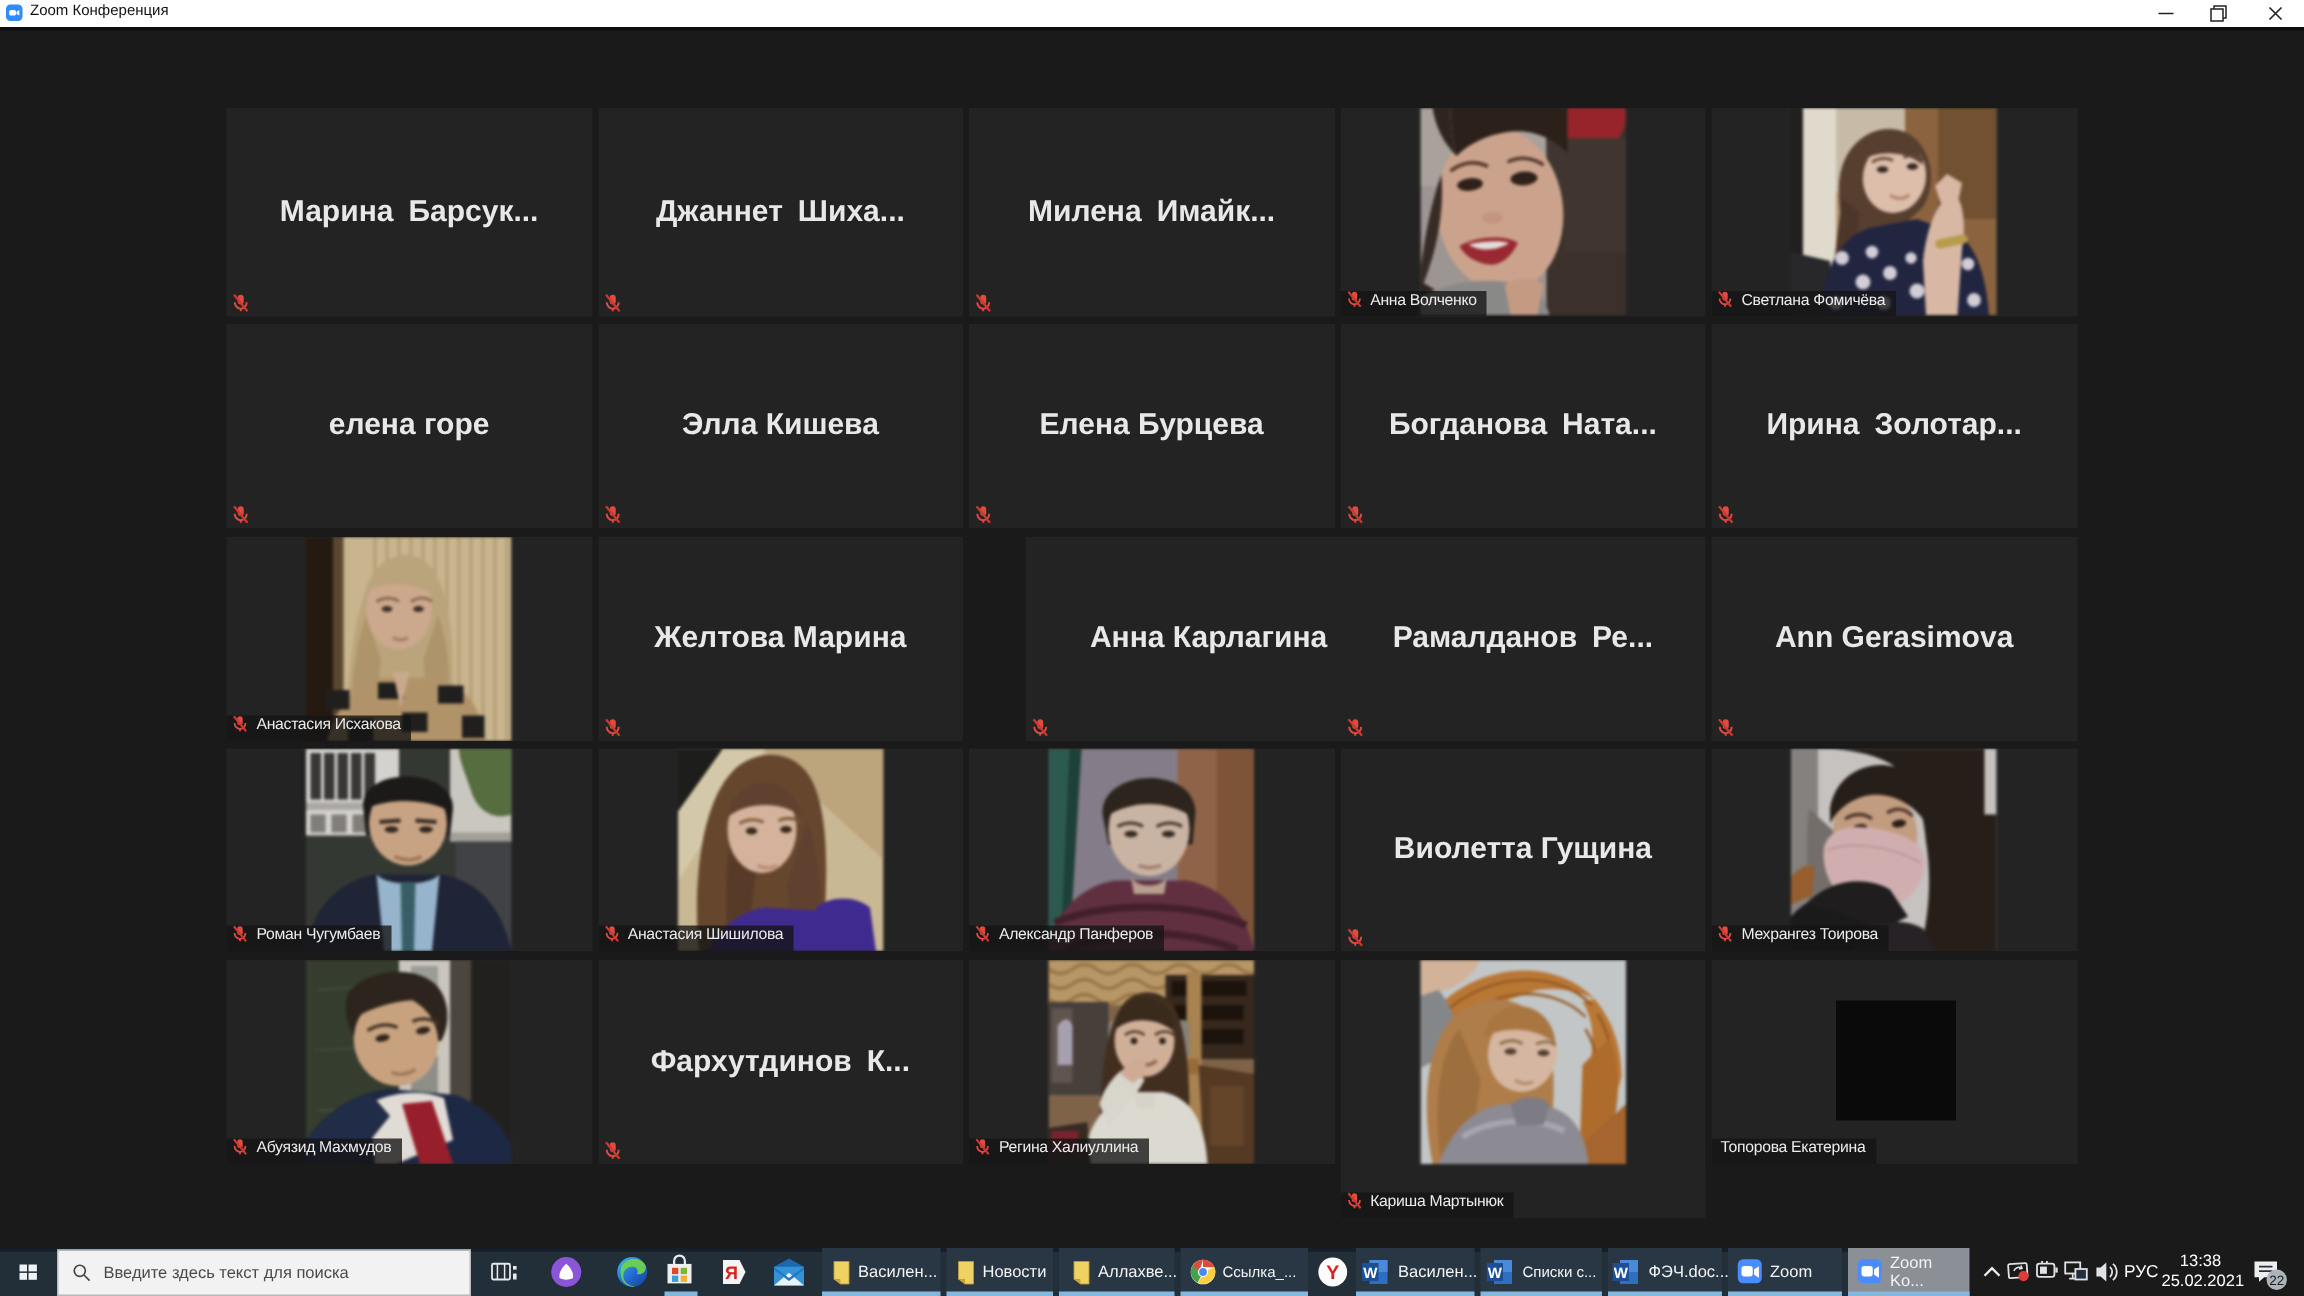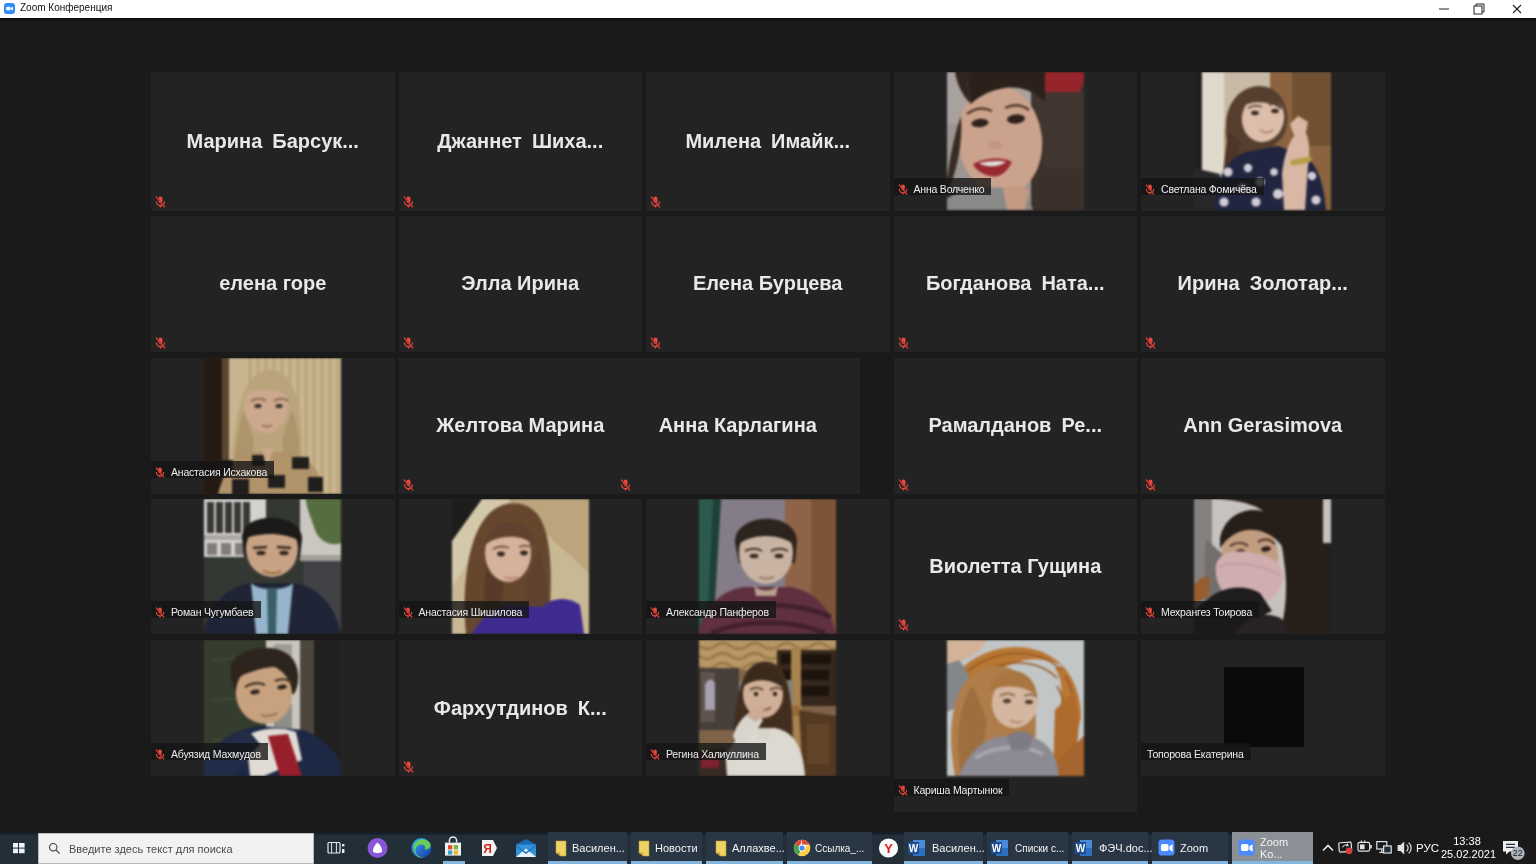--- a/index.html
+++ b/index.html
@@ -5,21 +5,21 @@
 html,body{width:1536px;height:864px;overflow:hidden;background:#1a1a1a;font-family:"Liberation Sans",sans-serif}
 #titlebar{position:absolute;left:0;top:0;width:1536px;height:18px;background:#fff;color:#000}
 #titlebar .ticon{position:absolute;left:4px;top:3px;width:11px;height:11px;border-radius:3px;background:#2d8cff}
 #titlebar .ticon svg{position:absolute;left:1px;top:1px}
 #titlebar .ttext{position:absolute;left:20px;top:2px;font-size:10px;color:#111}
 .wbtn{position:absolute;top:0;height:18px}
 #client{position:absolute;left:0;top:18px;width:1536px;height:814px;background:linear-gradient(#0e0e0e 0,#0e0e0e 2px,#1a1a1a 3px)}
 .tile{position:absolute;background:#232323;overflow:hidden}
 .tname{position:absolute;left:0;right:0;top:0;bottom:0;display:flex;align-items:center;justify-content:center;color:#e8e8e8;font-weight:bold;font-size:20px;white-space:pre}
 .mic{position:absolute;left:4px;bottom:3px;width:11px;height:12px}
-.plabel{position:absolute;left:0;bottom:16px;height:17px;background:rgba(20,20,20,.78);color:#ececec;font-size:10.5px;letter-spacing:-.2px;display:flex;align-items:flex-end;padding:0 7px 0 4px;white-space:nowrap;z-index:5}
+.plabel{position:absolute;left:0;bottom:0;height:17px;background:rgba(20,20,20,.78);color:#ececec;font-size:10.5px;letter-spacing:-.2px;display:flex;align-items:flex-start;padding:0 7px 0 4px;white-space:nowrap;z-index:5}
 .plabel .lmic{width:10px;height:11px;margin-right:6px}
 .photo{position:absolute;top:0;left:53px;filter:blur(1px) saturate(.94)}
 #taskbar{position:absolute;left:0;top:832px;width:1244px;height:32px;background:linear-gradient(#161e27 0,#161e27 2px,#222e38 3px)}
 .tbic{position:absolute;top:0;height:32px;display:flex;align-items:center;justify-content:center}
 .tbtn{position:absolute;top:0;height:32px}
 .uline{position:absolute;top:28.5px;height:3.5px;background:#84b7dd}
 #search{position:absolute;left:38px;top:1px;width:276px;height:31px;background:#f2f2f2;border:1px solid #b8b8b8;display:flex;align-items:center}
 #search .stext{color:#4a4a4a;font-size:11px;margin-left:8px}
 .trayic{position:absolute;top:0;height:32px;display:flex;align-items:center}
 #clock{position:absolute;left:1441px;top:3px;width:52px;text-align:center;color:#fff;font-size:11px;line-height:13px}
@@ -163,21 +163,21 @@
     <svg class="mic" style="" width="11" height="12" viewBox="0 0 22 24">
       <g>
         <rect x="7" y="1" width="8" height="13" rx="4" fill="#e04a3f"></rect>
         <path d="M3 11 a8 8.5 0 0 0 16 0" fill="none" stroke="#e04a3f" stroke-width="2.6"></path>
         <line x1="11" y1="19" x2="11" y2="23" stroke="#e04a3f" stroke-width="2.6"></line>
         <line x1="2" y1="1" x2="20" y2="23" stroke="#c93a30" stroke-width="3"></line>
       </g>
     </svg>
   </div>
 <div class="tile" style="left:398.5px;top:215.5px;width:243.5px;height:136.5px">
-    <div class="tname">Элла Ирина</div>
+    <div class="tname">Элла Кишева</div>
     <svg class="mic" style="" width="11" height="12" viewBox="0 0 22 24">
       <g>
         <rect x="7" y="1" width="8" height="13" rx="4" fill="#e04a3f"></rect>
         <path d="M3 11 a8 8.5 0 0 0 16 0" fill="none" stroke="#e04a3f" stroke-width="2.6"></path>
         <line x1="11" y1="19" x2="11" y2="23" stroke="#e04a3f" stroke-width="2.6"></line>
         <line x1="2" y1="1" x2="20" y2="23" stroke="#c93a30" stroke-width="3"></line>
       </g>
     </svg>
   </div>
 <div class="tile" style="left:646px;top:215.5px;width:243.5px;height:136.5px">
@@ -265,21 +265,21 @@
     <div class="tname">Желтова Марина</div>
     <svg class="mic" style="" width="11" height="12" viewBox="0 0 22 24">
       <g>
         <rect x="7" y="1" width="8" height="13" rx="4" fill="#e04a3f"></rect>
         <path d="M3 11 a8 8.5 0 0 0 16 0" fill="none" stroke="#e04a3f" stroke-width="2.6"></path>
         <line x1="11" y1="19" x2="11" y2="23" stroke="#e04a3f" stroke-width="2.6"></line>
         <line x1="2" y1="1" x2="20" y2="23" stroke="#c93a30" stroke-width="3"></line>
       </g>
     </svg>
   </div>
-<div class="tile" style="left:616px;top:357.5px;width:243.5px;height:136.5px">
+<div class="tile" style="left:684px;top:357.5px;width:243.5px;height:136.5px">
     <div class="tname">Анна Карлагина</div>
     <svg class="mic" style="" width="11" height="12" viewBox="0 0 22 24">
       <g>
         <rect x="7" y="1" width="8" height="13" rx="4" fill="#e04a3f"></rect>
         <path d="M3 11 a8 8.5 0 0 0 16 0" fill="none" stroke="#e04a3f" stroke-width="2.6"></path>
         <line x1="11" y1="19" x2="11" y2="23" stroke="#e04a3f" stroke-width="2.6"></line>
         <line x1="2" y1="1" x2="20" y2="23" stroke="#c93a30" stroke-width="3"></line>
       </g>
     </svg>
   </div>

